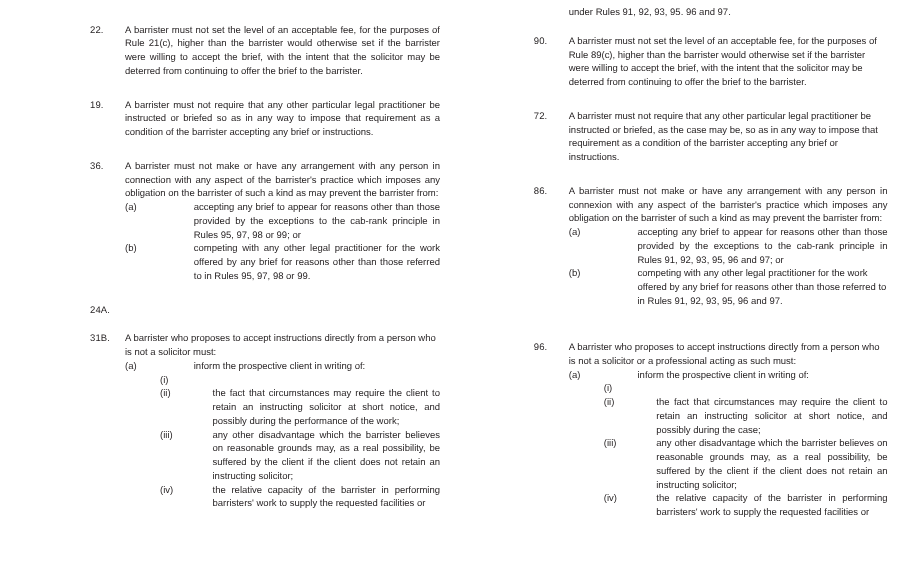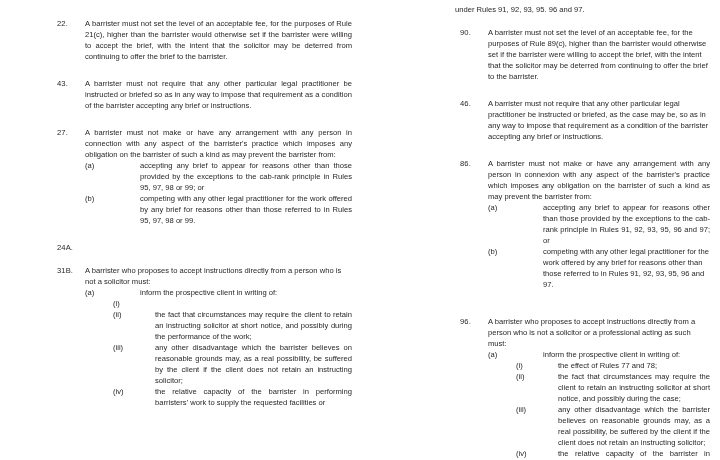--- a/index.html
+++ b/index.html
@@ -64,27 +64,27 @@
   }
   .sub-text {
     flex: 1 1 auto;
     font-size: 7.6px;
     line-height: 11px;
     text-align: justify;
   }
   .sub-text.nojust { text-align: left; }
 
   
-  .col-left .clause-num  { width: 28px; margin-left: 57px; }
+  .col-left .clause-num  { width: 28px; margin-left: 72px; }
   .col-left .clause-body { width: 275px; padding-right: 8px; box-sizing: border-box; }
   .col-left .lvl2 .sub-marker { width: 55px; }
   .col-left .lvl3 .sub-marker { width: 42px; margin-left: 28px; }
 
   
-  .col-right .clause-num  { width: 28px; margin-left: 100px; }
+  .col-right .clause-num  { width: 28px; margin-left: 67px; }
   .col-right .clause-body { width: 265px; padding-right: 10px; box-sizing: border-box; }
   .col-right .lvl2 .sub-marker { width: 55px; }
   .col-right .lvl3 .sub-marker { width: 42px; margin-left: 28px; }
 
   .continuation {
     font-size: 7.6px;
     line-height: 11px;
     padding-left: 95px;
   }
   .spacer-md { height: 12px; }
@@ -102,30 +102,30 @@
     <div class="clause">
       <div class="clause-num">22.</div>
       <div class="clause-body">
         <p class="para">A barrister must not set the level of an acceptable fee, for the purposes of Rule 21(c), higher than the barrister would otherwise set if the barrister were willing to accept the brief, with the intent that the solicitor may be deterred from continuing to offer the brief to the barrister.</p>
       </div>
     </div>
 
     <div class="spacer-lg"></div>
 
     <div class="clause">
-      <div class="clause-num">43.</div>
+      <div class="clause-num">19.</div>
       <div class="clause-body">
         <p class="para">A barrister must not require that any other particular legal practitioner be instructed or briefed so as in any way to impose that requirement as a condition of the barrister accepting any brief or instructions.</p>
       </div>
     </div>
 
     <div class="spacer-lg"></div>
 
     <div class="clause">
-      <div class="clause-num">27.</div>
+      <div class="clause-num">36.</div>
       <div class="clause-body">
         <p class="para">A barrister must not make or have any arrangement with any person in connection with any aspect of the barrister's practice which imposes any obligation on the barrister of such a kind as may prevent the barrister from:</p>
         <div class="sub lvl2">
           <div class="sub-marker">(a)</div>
           <div class="sub-text">accepting any brief to appear for reasons other than those provided by the exceptions to the cab-rank principle in Rules 95, 97, 98 or 99; or</div>
         </div>
         <div class="sub lvl2">
           <div class="sub-marker">(b)</div>
           <div class="sub-text">competing with any other legal practitioner for the work offered by any brief for reasons other than those referred to in Rules 95, 97, 98 or 99.</div>
         </div>
@@ -179,21 +179,21 @@
     <div class="clause">
       <div class="clause-num">90.</div>
       <div class="clause-body">
         <p class="para nojust">A barrister must not set the level of an acceptable fee, for the purposes of Rule 89(c), higher than the barrister would otherwise set if the barrister were willing to accept the brief, with the intent that the solicitor may be deterred from continuing to offer the brief to the barrister.</p>
       </div>
     </div>
 
     <div class="spacer-lg"></div>
 
     <div class="clause">
-      <div class="clause-num">46.</div>
+      <div class="clause-num">72.</div>
       <div class="clause-body">
         <p class="para nojust">A barrister must not require that any other particular legal practitioner be instructed or briefed, as the case may be, so as in any way to impose that requirement as a condition of the barrister accepting any brief or instructions.</p>
       </div>
     </div>
 
     <div class="spacer-lg"></div>
 
     <div class="clause">
       <div class="clause-num">86.</div>
       <div class="clause-body">
@@ -215,21 +215,20 @@
     <div class="clause">
       <div class="clause-num">96.</div>
       <div class="clause-body">
         <p class="para nojust">A barrister who proposes to accept instructions directly from a person who is not a solicitor or a professional acting as such must:</p>
         <div class="sub lvl2">
           <div class="sub-marker">(a)</div>
           <div class="sub-text nojust">inform the prospective client in writing of:</div>
         </div>
         <div class="sub lvl3">
           <div class="sub-marker">(i)</div>
-          <div class="sub-text nojust">the effect of Rules 77 and 78;</div>
         </div>
         <div class="sub lvl3">
           <div class="sub-marker">(ii)</div>
           <div class="sub-text">the fact that circumstances may require the client to retain an instructing solicitor at short notice, and possibly during the case;</div>
         </div>
         <div class="sub lvl3">
           <div class="sub-marker">(iii)</div>
           <div class="sub-text">any other disadvantage which the barrister believes on reasonable grounds may, as a real possibility, be suffered by the client if the client does not retain an instructing solicitor;</div>
         </div>
         <div class="sub lvl3">

